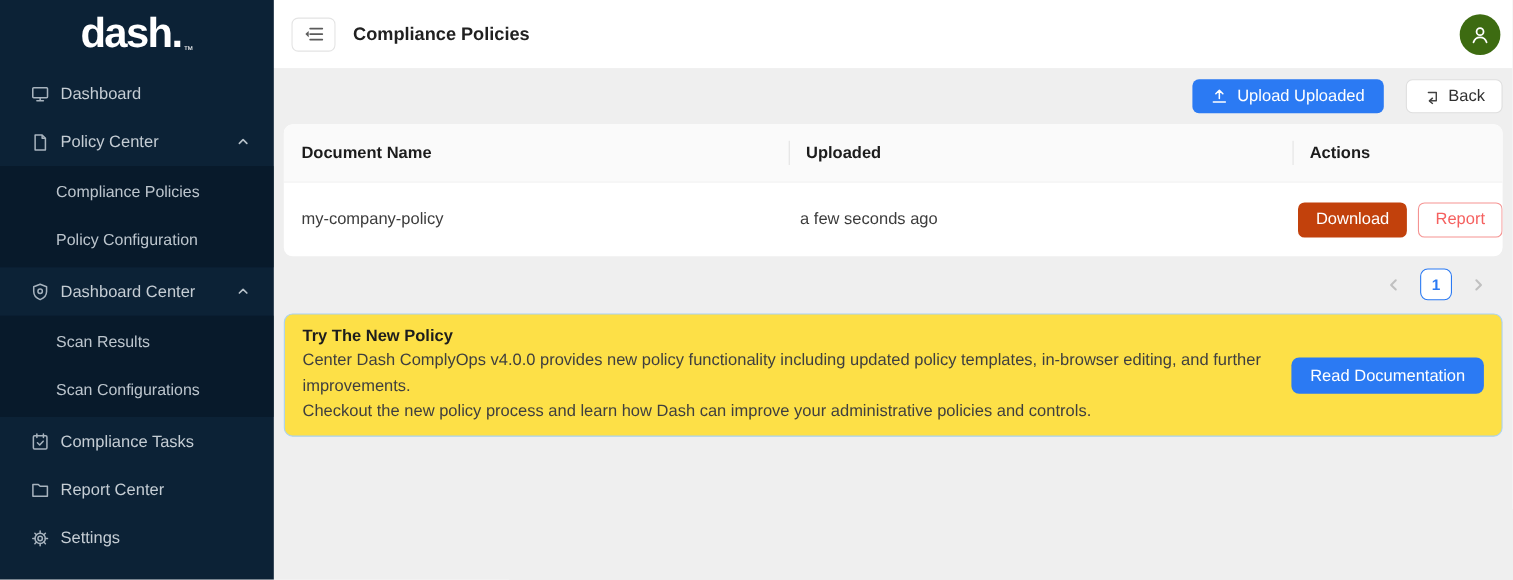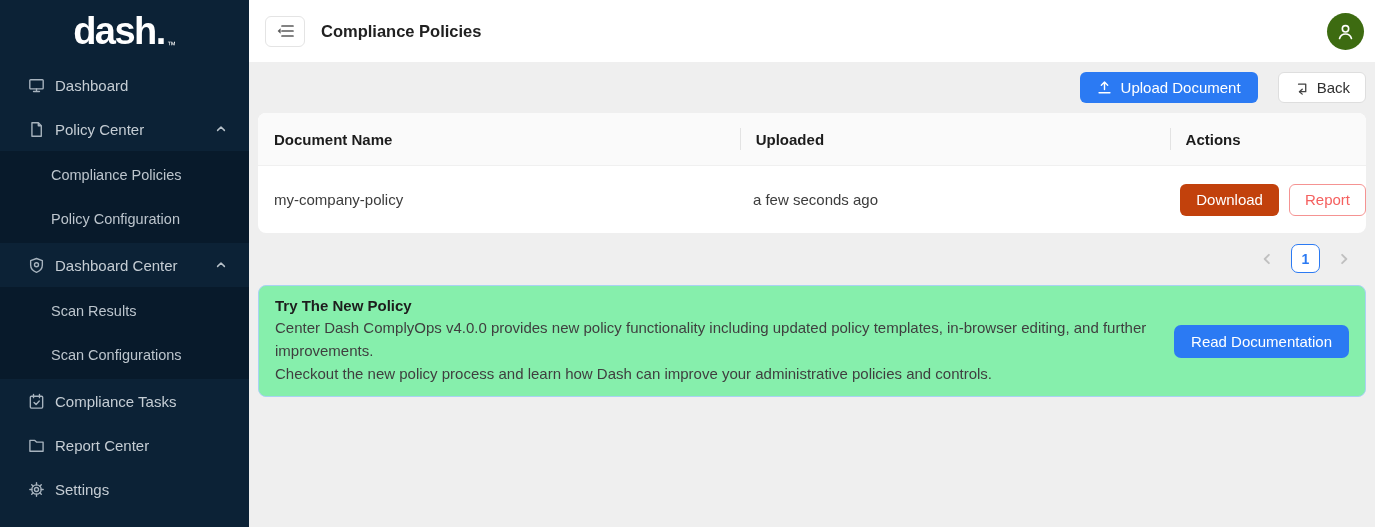--- a/index.html
+++ b/index.html
@@ -32,35 +32,35 @@
   .actions-row { display:flex; justify-content:flex-end; align-items:center; gap:20px; }
   .btn { display:inline-flex; align-items:center; justify-content:center; gap:9px; border:none; border-radius:6px; font-family:inherit; font-size:15px; cursor:pointer; white-space:nowrap; }
   .btn-upload { background:#2b7af3; color:#fff; height:31px; padding:0 17px; }
   .btn-back { background:#fff; color:#303030; border:1px solid #dedede; height:31px; padding:0 15px; }
 
   
   .table-card { background:#fff; border-radius:8px; margin-top:10px; overflow:hidden; }
   .thead { display:flex; align-items:center; height:52px; background:#fafafa; font-size:15px; font-weight:600; color:#1c1c1c; }
   .th { padding-left:16px; position:relative; height:100%; display:flex; align-items:center; }
   .th + .th::before { content:""; position:absolute; left:0; top:50%; transform:translateY(-50%); width:1px; height:22px; background:#e3e3e3; }
-  .col-doc { width:41.4%; } .col-up { width:38.8%;margin-left:23px; } .col-act { flex:1; }
+  .col-doc { width:41.4%; } .col-up { width:38.8%; } .col-act { flex:1;margin-left:28px; }
   .trow { display:flex; align-items:center; height:68px; border-top:1px solid #f0f0f0; font-size:15px; color:#3c3c3c; }
   .td { padding-left:16px; display:flex; align-items:center; }
   .td-actions { gap:10px; }
   .btn-download { background:#c2410c; color:#fff; height:32px; padding:0 16px; }
   .btn-remove { background:#fff; color:#f5605f; border:1px solid #f59392; height:32px; padding:0 15px; }
 
   
   .pagination { display:flex; justify-content:flex-end; align-items:center; gap:17px; margin-top:11px; padding-right:15px; }
   .page-chevron { display:flex; color:#c0c0c0; cursor:pointer; }
   .page-chevron svg { width:14px; height:14px; }
   .page-current { width:29px; height:29px; background:#fff; border:1.5px solid #2b7af3; border-radius:7px; color:#2b7af3; font-size:14px; font-weight:600; display:flex; align-items:center; justify-content:center; cursor:pointer; }
 
   
-  .banner { margin-top:12px; background:#86efac; border:1px solid #a9d2f3; border-radius:8px; padding:11px 16px; display:flex; align-items:center; gap:24px; }
+  .banner { margin-top:12px; background:#fde047; border:1px solid #a9d2f3; border-radius:8px; padding:11px 16px; display:flex; align-items:center; gap:24px; }
   .banner-textwrap { flex:1; min-width:0; }
   .banner-title { font-size:15px; font-weight:700; color:#1d1d1d; margin-bottom:3px; }
   .banner-line { font-size:15px; color:#3f3f3f; line-height:1.52; }
   .btn-read { background:#2b7af3; color:#fff; height:33px; padding:0 17px; border-radius:7px; flex-shrink:0; }
 
   svg { display:block; }
 </style>
 </head>
 <body>
 
@@ -188,21 +188,21 @@
 
     <div class="content">
 
       <div class="actions-row">
         <button class="btn btn-upload">
           <span>
             <svg viewBox="0 0 16 16" width="15" height="15" fill="none" stroke="#fff" stroke-width="1.5" stroke-linecap="round" stroke-linejoin="round">
                 <path d="M8 10.2V2.6 M4.6 5.6L8 2.2l3.4 3.4 M2.2 13.6h11.6"></path>
               </svg>
           </span>
-          <span>Upload Document</span>
+          <span>Upload Uploaded</span>
         </button>
         <button class="btn btn-back">
           <span>
             <svg viewBox="0 0 16 16" width="14" height="14" fill="none" stroke="#434343" stroke-width="1.5" stroke-linecap="round" stroke-linejoin="round">
                 <path d="M5.2 3.6h8.2v8.6H6.6"></path>
                 <path d="M9.4 9.4L6.2 12.2l3.2 2.8"></path>
               </svg>
           </span>
           <span>Back</span>
         </button>

